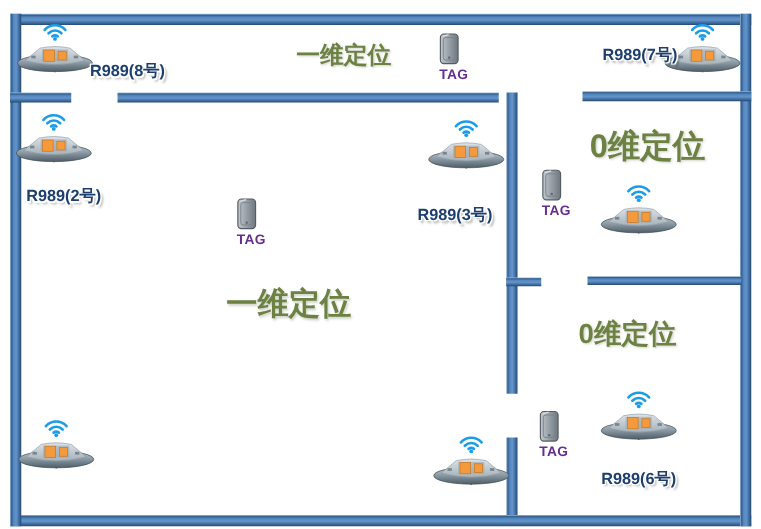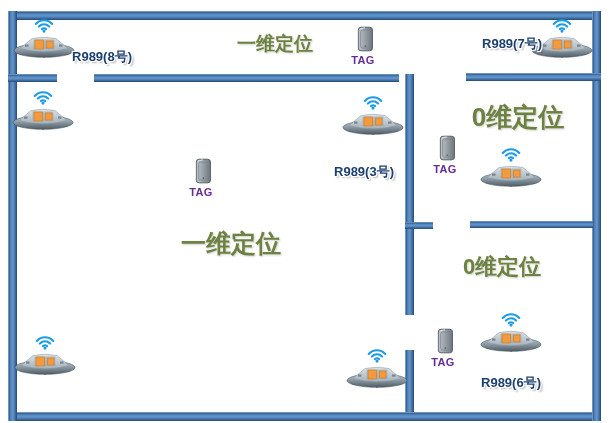--- a/index.html
+++ b/index.html
@@ -21,21 +21,21 @@
   .reader{position:absolute;width:62px;display:flex;flex-direction:column;align-items:center;}
   .wifi{width:22px;height:17px;margin-bottom:1px;}
   .saucer{width:62px;height:24px;}
   .reader-label{
     position:absolute;transform:translate(-50%,-50%);
     font-size:13px;font-weight:bold;color:#1c3f6e;white-space:nowrap;
     text-shadow:-1px -1px 0 #fff,1px -1px 0 #fff,-1px 1px 0 #fff,1px 1px 0 #fff,0 0 3px #fff,2px 2px 2px rgba(0,0,0,.35);
   }
   .reader-label.red{color:#c00000;}
   
-  .tag{position:absolute;display:flex;flex-direction:column;align-items:flex-end;transform:translateX(-50%);}
+  .tag{position:absolute;display:flex;flex-direction:column;align-items:flex-start;transform:translateX(-50%);}
   .tag-icon{width:17px;height:27px;}
   .tag-label{font-size:11px;font-weight:bold;color:#662d91;margin-top:1px;letter-spacing:.3px;
     text-shadow:0 0 2px #fff;}
 </style>
 </head>
 <body>
 
 <svg width="0" height="0" style="position:absolute">
   <defs>
     <linearGradient id="gbase" x1="0" y1="0" x2="0" y2="1">
@@ -118,20 +118,21 @@
   <div class="reader-label" style="left:512px;top:44px">R989(7号)</div>
 
   <div class="reader" style="left:12px;top:88px">
     <svg class="wifi" viewBox="0 0 24 18">
         <use href="#wifi-glyph"></use>
       </svg>
     <svg class="saucer" viewBox="0 0 62 24">
         <use href="#saucer-glyph"></use>
       </svg>
   </div>
+  <div class="reader-label" style="left:51px;top:157px">R989(2号)</div>
 
   <div class="reader" style="left:342px;top:93px">
     <svg class="wifi" viewBox="0 0 24 18">
         <use href="#wifi-glyph"></use>
       </svg>
     <svg class="saucer" viewBox="0 0 62 24">
         <use href="#saucer-glyph"></use>
       </svg>
   </div>
   <div class="reader-label" style="left:364px;top:172px">R989(3号)</div>

